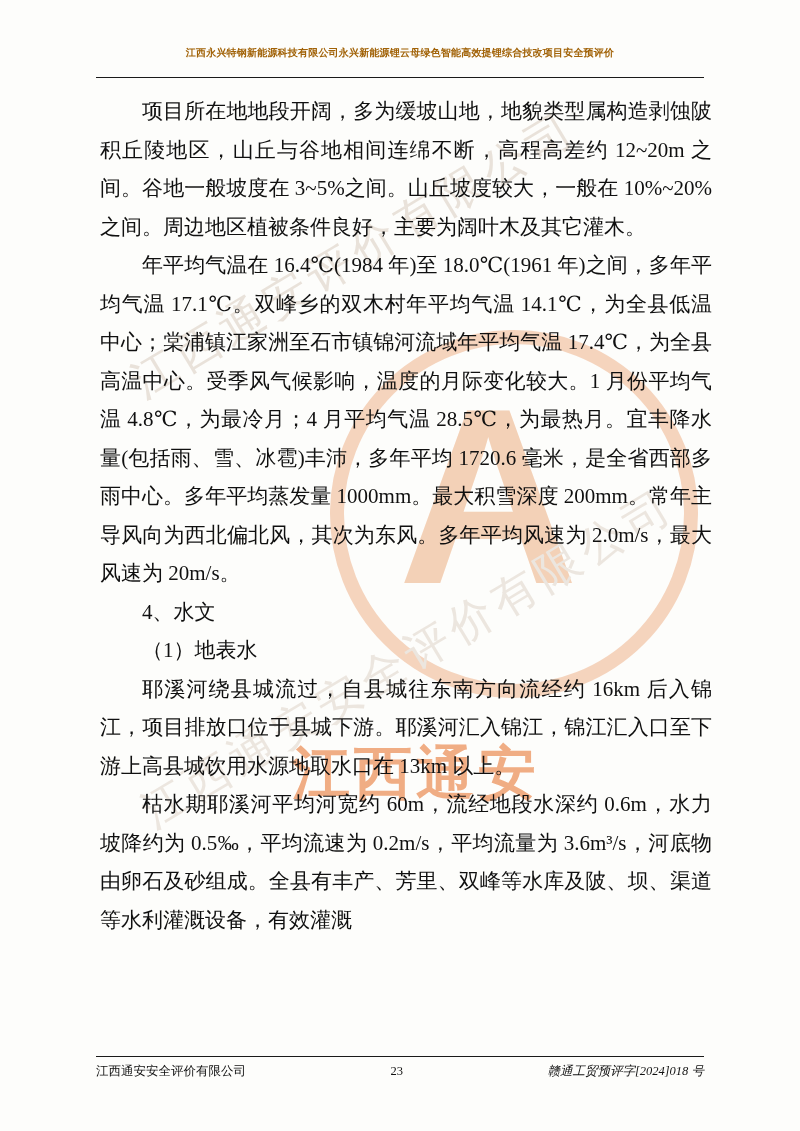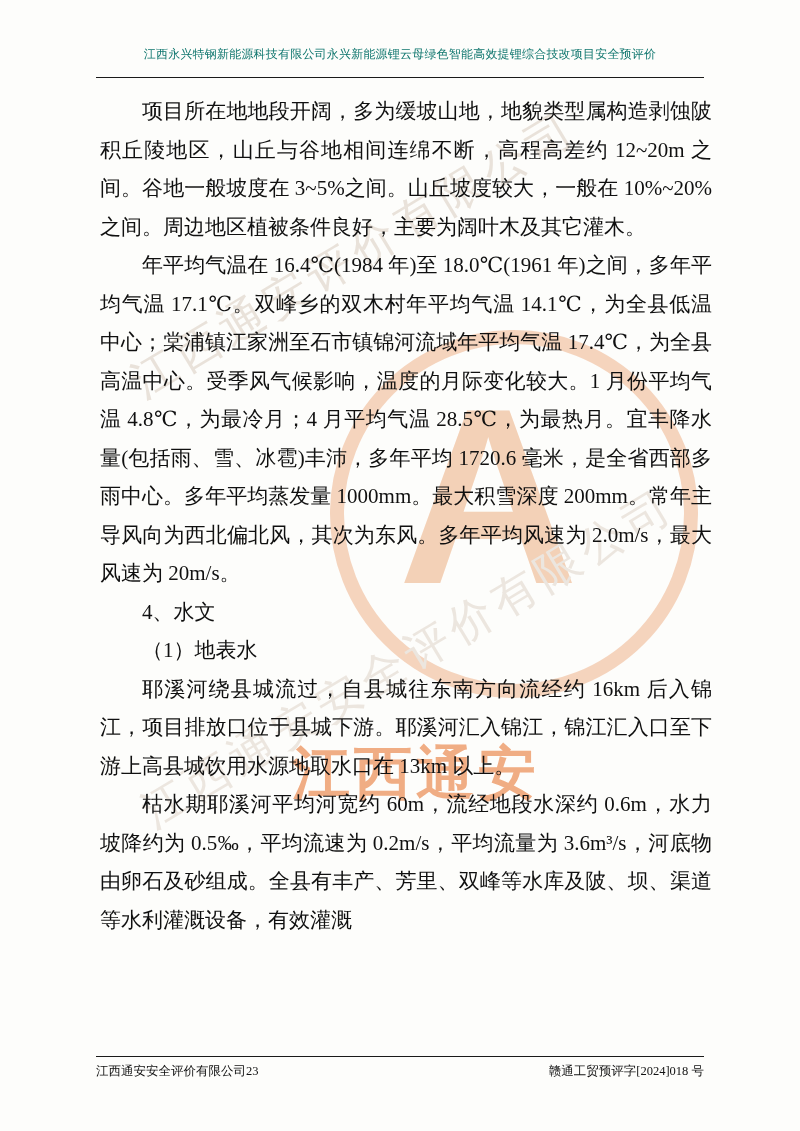--- a/index.html
+++ b/index.html
@@ -80,24 +80,25 @@
   
   .content {
     position: relative;
     z-index: 3;
   }
   .header {
     position: absolute;
     left: 96px; top: 46px;
     width: 608px;
     text-align: center;
-    font-size: 12px;
+    font-size: 10px;
     letter-spacing: 0.2px;
-    color: #0f766e;
+    color: #a16207;
     white-space: nowrap;
+    font-weight: bold;
   }
   .header-rule {
     position: absolute;
     left: 96px; top: 77px;
     width: 608px;
     height: 0;
     border-top: 1.6px solid #1a1a1a;
   }
   .body-text {
     position: absolute;
@@ -122,22 +123,22 @@
   .footer {
     position: absolute;
     left: 96px; top: 1063px;
     width: 608px;
     font-size: 12.5px;
     color: #111;
     display: flex;
     align-items: center;
   }
   .footer .f-left { flex: 0 0 auto; }
-  .footer .f-center { flex: 1 1 auto; text-align: left; }
-  .footer .f-right { flex: 0 0 auto; }
+  .footer .f-center { flex: 1 1 auto; text-align: center; }
+  .footer .f-right { flex: 0 0 auto; font-style: italic; }
 </style>
 </head>
 <body>
 
 <div class="page">
 
   <div class="watermark">
     <div class="wm-diag">江西通安评价有限公司</div>
     <div class="wm-ring"></div>
     <div class="wm-A">A</div>

